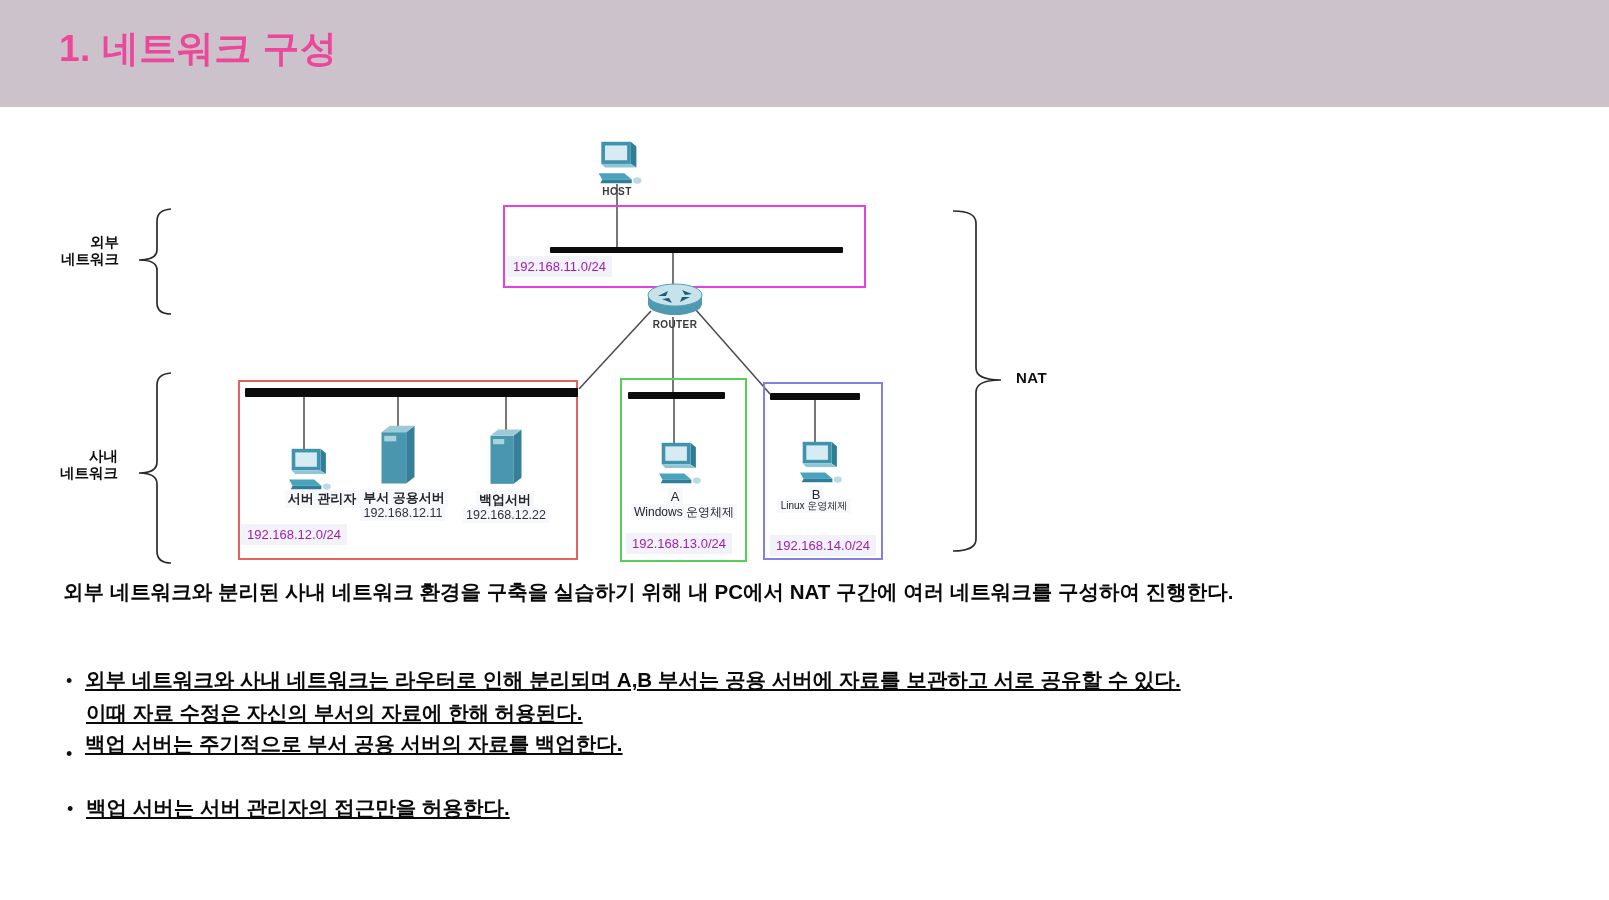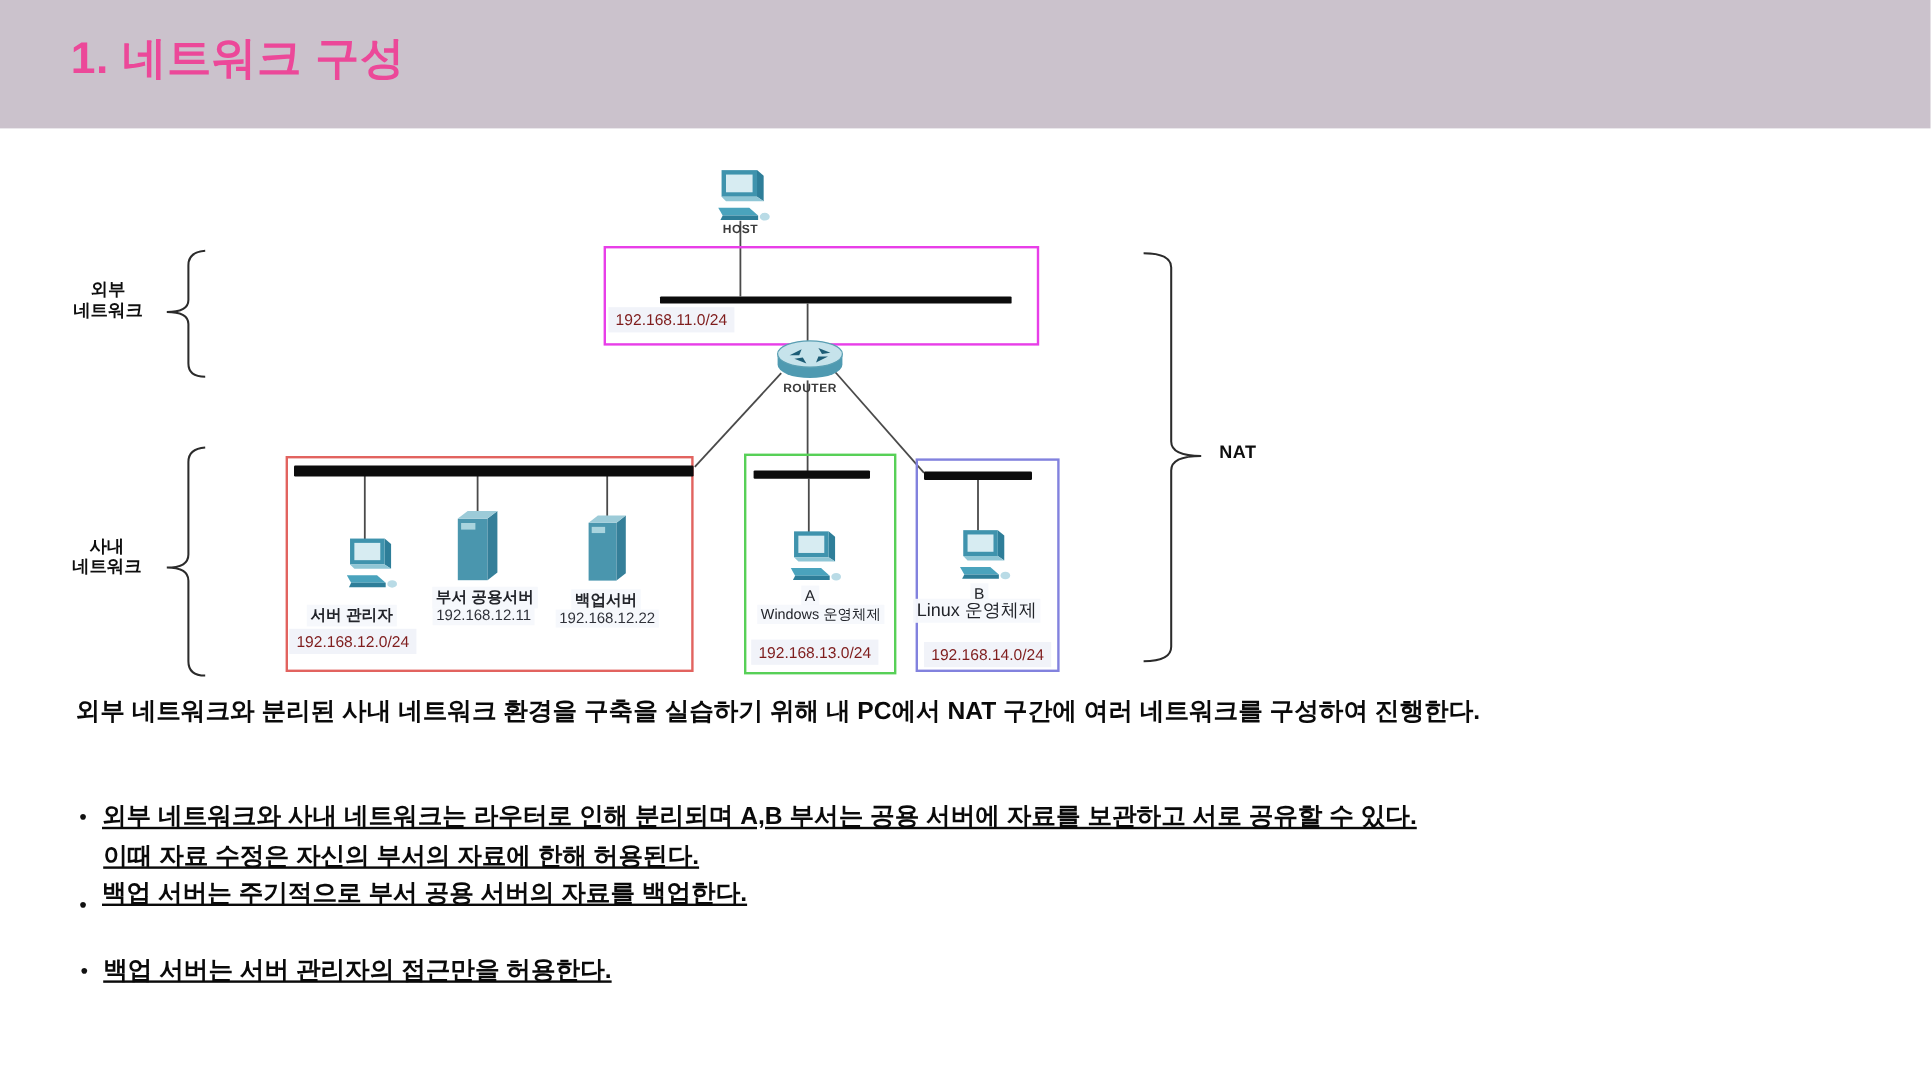--- a/index.html
+++ b/index.html
@@ -17,22 +17,22 @@
   .ext-box{border-color:#e83ee8;}
   .dept-box{border-color:#e2635f;}
   .teama-box{border-color:#57d057;}
   .teamb-box{border-color:#8282de;}
   
   .bus{position:absolute;background:#0c0c0c;border-radius:1px;}
   
   .port-label{position:absolute;transform:translateX(-50%);color:#3a3a3a;font-size:10px;font-weight:700;letter-spacing:.4px;white-space:nowrap;}
   .dev-label{position:absolute;transform:translateX(-50%);background:rgba(246,248,252,.95);color:#22242a;font-size:13px;font-weight:600;padding:1px 3px;line-height:1.2;white-space:nowrap;}
   .ip-label{position:absolute;transform:translateX(-50%);background:rgba(246,248,252,.95);color:#30323a;font-size:12.5px;font-weight:500;padding:0 3px;line-height:1.2;white-space:nowrap;}
-  .subnet-label{position:absolute;background:#f1f3f9;color:#7f1d1d;font-size:13px;font-weight:500;padding:3px 6px;white-space:nowrap;}
-  .brace-label{position:absolute;text-align:center;color:#0e0e0e;font-size:14.5px;font-weight:700;line-height:1.15;white-space:nowrap;transform:translateX(-50%);}
+  .subnet-label{position:absolute;background:#f1f3f9;color:#a21caf;font-size:13px;font-weight:500;padding:3px 6px;white-space:nowrap;}
+  .brace-label{position:absolute;text-align:right;color:#0e0e0e;font-size:14.5px;font-weight:700;line-height:1.15;white-space:nowrap;transform:translateX(-50%);}
   .nat-label{position:absolute;color:#0e0e0e;font-size:15px;font-weight:700;letter-spacing:.5px;white-space:nowrap;}
   .icon{position:absolute;}
   
   .para{position:absolute;font-size:20.5px;font-weight:600;color:#0a0a0a;white-space:nowrap;}
   .bullet-dot{position:absolute;font-size:18px;color:#111;line-height:1;}
   .bullet-text{position:absolute;font-size:20.5px;font-weight:600;color:#0a0a0a;white-space:nowrap;text-decoration:underline;}
 </style>
 </head>
 <body>
 
@@ -101,21 +101,21 @@
 
   <svg class="icon" style="left:280px;top:446px;" width="54" height="47" viewBox="0 0 60 52">
     <path d="M45 3 l6 5 v23 l-6 -4 z" fill="#2e7e99"></path>
     <rect x="13" y="3" width="32" height="24" fill="#3f93ad"></rect>
     <rect x="17" y="7" width="24" height="16" fill="#d7ecf2"></rect>
     <path d="M13 27 h32 l6 4 H17 z" fill="#8fc6d5"></path>
     <path d="M10 37 L38 37 L46 44 L14 44 Z" fill="#4aa3bd"></path>
     <path d="M14 44 L46 44 L46 48 L12 48 Z" fill="#2e7e99"></path>
     <ellipse cx="52" cy="45" rx="4.5" ry="3.5" fill="#b9dbe6"></ellipse>
   </svg>
-  <div class="dev-label" style="left:293px;top:490px;margin-top:14px;">서버 관리자</div>
+  <div class="dev-label" style="left:322px;top:490px;">서버 관리자</div>
 
   <svg class="icon" style="left:375px;top:423px;" width="46" height="66" viewBox="0 0 46 72">
     <rect x="5" y="10" width="27" height="56" fill="#4a96ae"></rect>
     <path d="M32 10 L41 3 L41 59 L32 66 Z" fill="#357f99"></path>
     <path d="M5 10 L14 3 L41 3 L32 10 Z" fill="#9ccbd8"></path>
     <rect x="8" y="14" width="13" height="6" fill="#a9d4de"></rect>
   </svg>
   <div class="dev-label" style="left:404px;top:489px;">부서 공용서버</div>
   <div class="ip-label" style="left:403px;top:506px;">192.168.12.11</div>
 
@@ -150,21 +150,21 @@
   <svg class="icon" style="left:791px;top:439px;" width="54" height="47" viewBox="0 0 60 52">
     <path d="M45 3 l6 5 v23 l-6 -4 z" fill="#2e7e99"></path>
     <rect x="13" y="3" width="32" height="24" fill="#3f93ad"></rect>
     <rect x="17" y="7" width="24" height="16" fill="#d7ecf2"></rect>
     <path d="M13 27 h32 l6 4 H17 z" fill="#8fc6d5"></path>
     <path d="M10 37 L38 37 L46 44 L14 44 Z" fill="#4aa3bd"></path>
     <path d="M14 44 L46 44 L46 48 L12 48 Z" fill="#2e7e99"></path>
     <ellipse cx="52" cy="45" rx="4.5" ry="3.5" fill="#b9dbe6"></ellipse>
   </svg>
   <div class="dev-label" style="left:816px;top:486px;font-weight:500;">B</div>
-  <div class="dev-label" style="left:814px;top:499px;font-size:15px;font-weight:500;">Linux 운영체제</div>
+  <div class="dev-label" style="left:814px;top:499px;font-size:10px;font-weight:500;">Linux 운영체제</div>
   <div class="subnet-label" style="left:770px;top:535px;">192.168.14.0/24</div>
 
   <div class="para" style="left:63px;top:578px;">외부 네트워크와 분리된 사내 네트워크 환경을 구축을 실습하기 위해 내 PC에서 NAT 구간에 여러 네트워크를 구성하여 진행한다.</div>
 
   <span class="bullet-dot" style="left:66px;top:672px;">•</span>
   <div class="bullet-text" style="left:85px;top:666px;">외부 네트워크와 사내 네트워크는 라우터로 인해 분리되며 A,B 부서는 공용 서버에 자료를 보관하고 서로 공유할 수 있다.</div>
   <div class="bullet-text" style="left:86px;top:699px;">이때 자료 수정은 자신의 부서의 자료에 한해 허용된다.</div>
 
   <span class="bullet-dot" style="left:66px;top:745px;">•</span>
   <div class="bullet-text" style="left:85px;top:730px;">백업 서버는 주기적으로 부서 공용 서버의 자료를 백업한다.</div>

